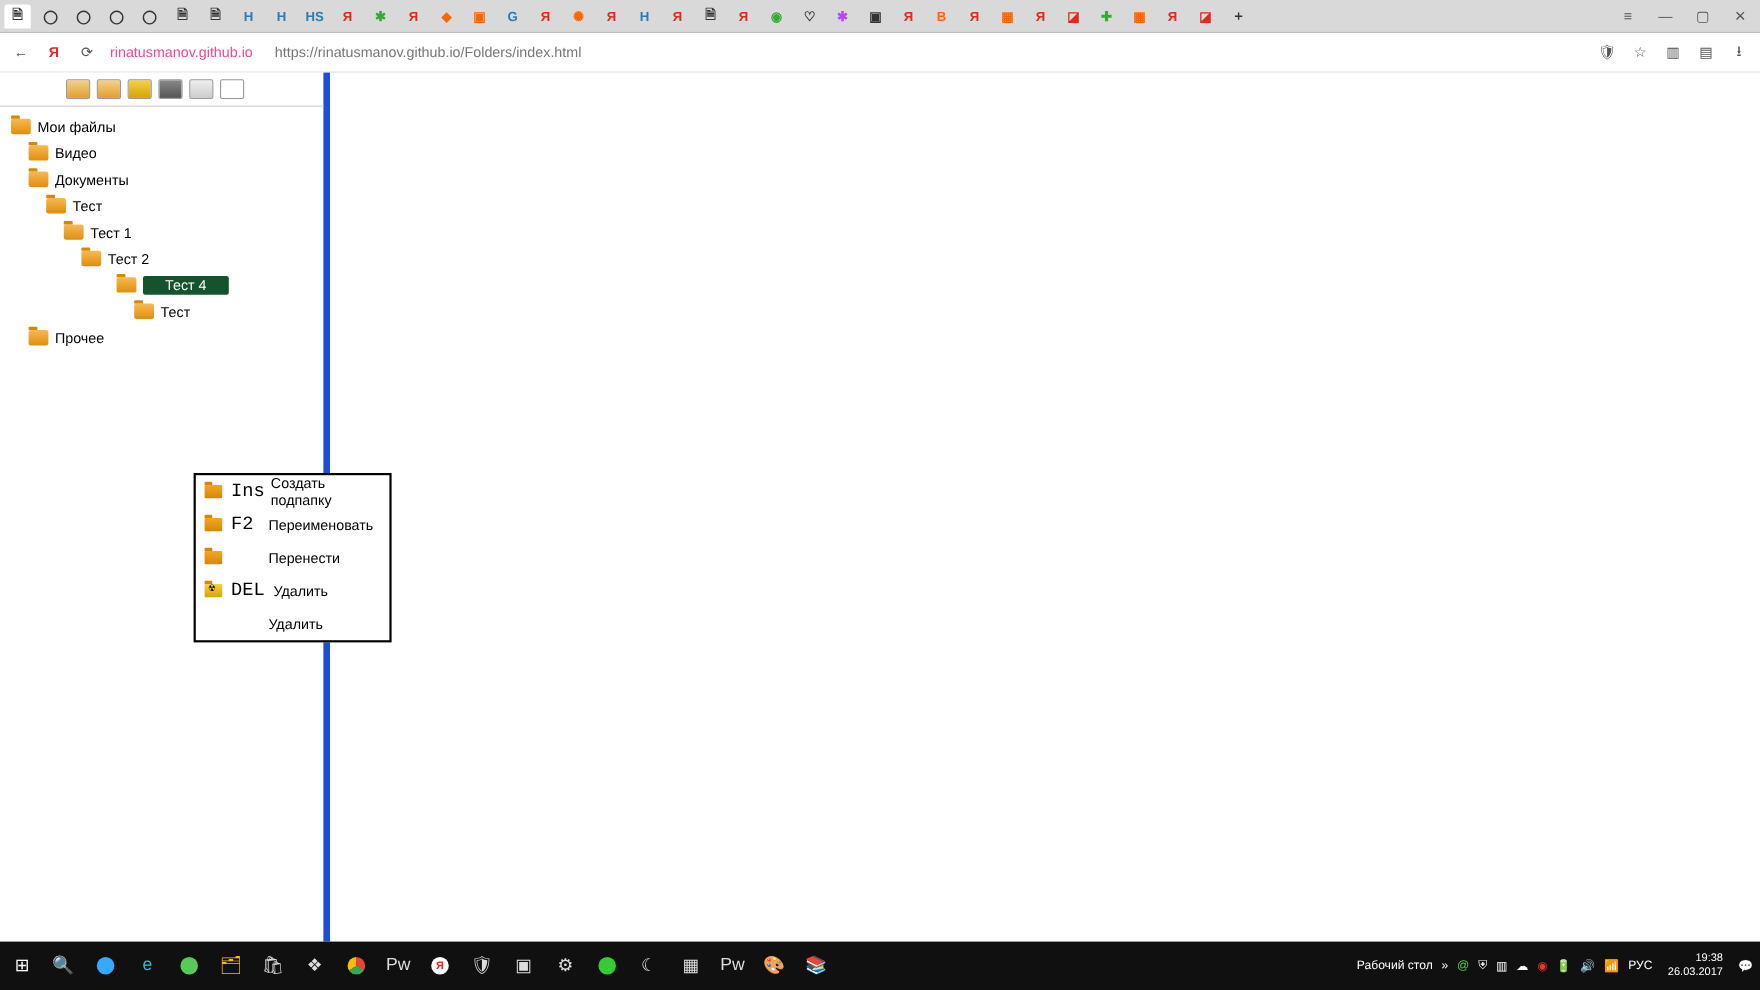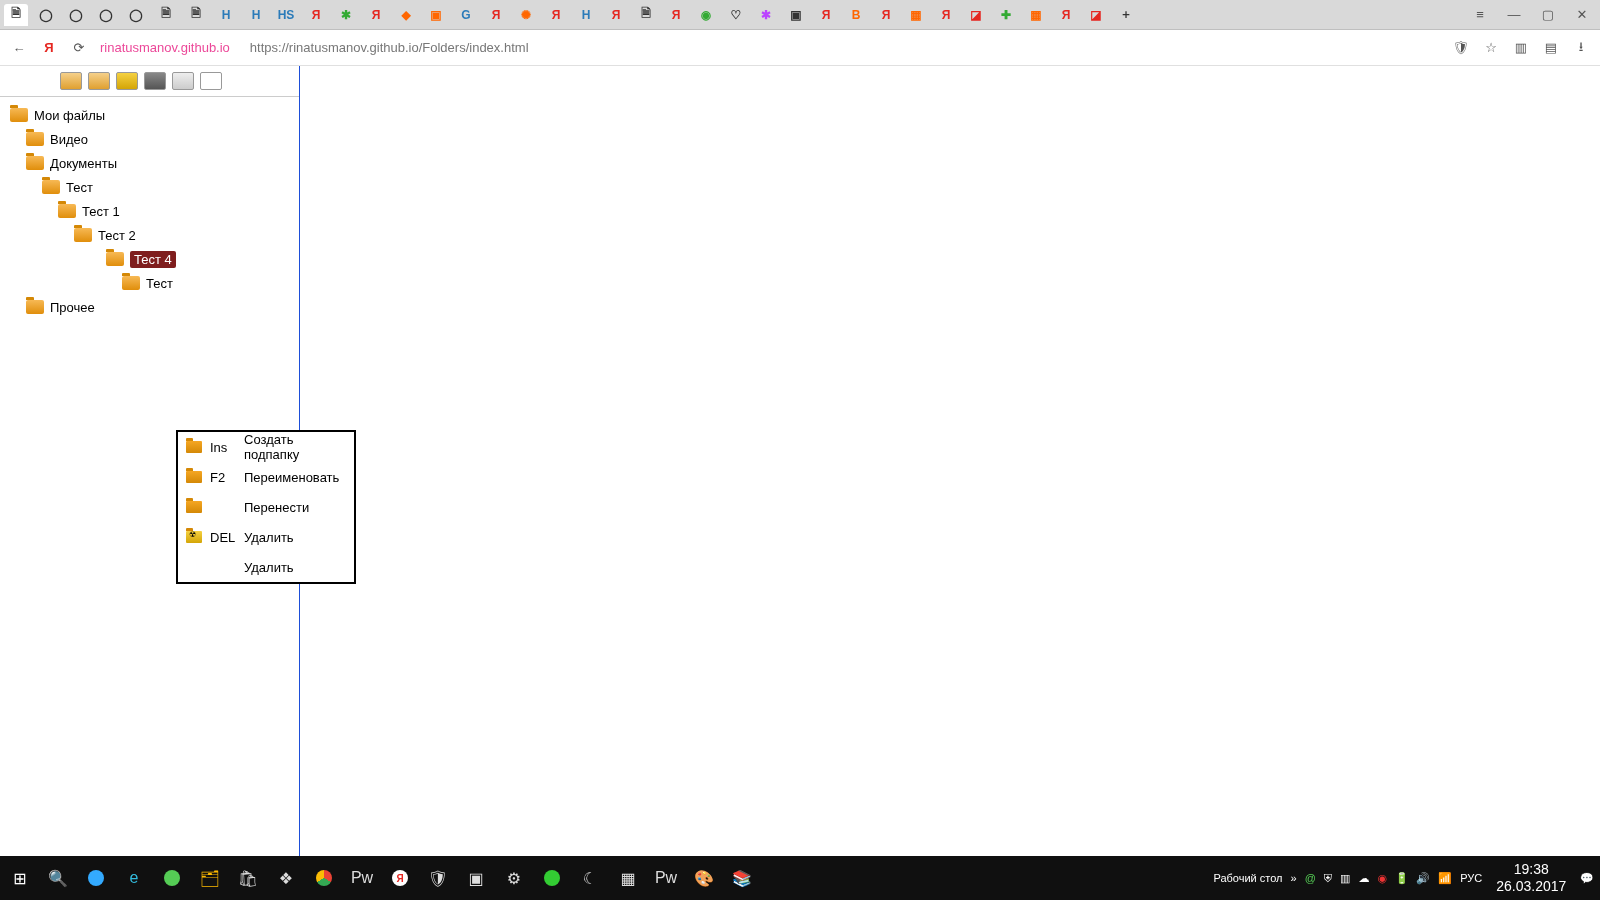--- a/index.html
+++ b/index.html
@@ -11,58 +11,58 @@
 .tab-strip .spacer{flex:1}
 .tab-strip .winbtn{width:28px;height:22px;display:flex;align-items:center;justify-content:center;color:#555}
 
 .addr{height:36px;background:#fff;display:flex;align-items:center;padding:0 10px;gap:12px;border-bottom:1px solid #e0e0e0}
 .addr .icon-btn{width:18px;height:18px;display:flex;align-items:center;justify-content:center;color:#555}
 .addr .domain{color:#ec4899}
 .addr .url{color:#777;margin-left:8px}
 .addr .spacer{flex:1}
 
 .app{display:flex;height:calc(900px - 30px - 36px - 44px)}
-.sidebar{width:300px;border-right:1px solid #1d4ed8;background:#fff;position:relative}
+.sidebar{width:300px;border-right:6px solid #1d4ed8;background:#fff;position:relative}
 .toolbar{display:flex;gap:6px;padding:6px 60px 6px 60px}
 .tb-btn{width:22px;height:18px;border:1px solid #999;background:linear-gradient(#f5d08a,#e0a030);border-radius:2px}
 .tb-btn.grey{background:linear-gradient(#eee,#ccc)}
 .tb-btn.dark{background:linear-gradient(#888,#555)}
 .tb-btn.white{background:#fff}
 hr.sep{border:none;border-top:1px solid #ccc;margin:0}
 .tree{padding:6px 0 0 10px}
 .node{display:flex;align-items:center;height:24px;cursor:pointer}
 .node .ficon{width:18px;height:14px;display:inline-block;margin-right:6px;background:linear-gradient(#f5a623,#d48806);border-radius:2px;position:relative}
 .node .ficon::before{content:"";position:absolute;top:-3px;left:0;width:8px;height:3px;background:#d48806;border-radius:1px 1px 0 0}
 .node .ficon.open{background:linear-gradient(#f7b955,#e08e0b)}
 .node span.label{white-space:nowrap}
-.node.selected span.label{background:#7f1d1d;color:#fff;padding:1px 4px;border-radius:2px}
+.node.selected span.label{background:#14532d;color:#fff;padding:1px 20px;border-radius:2px}
 .indent-1{padding-left:16px}
 .indent-2{padding-left:32px}
 .indent-3{padding-left:48px}
 .indent-4{padding-left:64px}
 .indent-5{padding-left:80px}
 .indent-6{padding-left:96px}
 .indent-7{padding-left:112px}
 
 .ctx{position:absolute;left:176px;top:364px;width:180px;background:#fff;border:2px solid #000;z-index:10}
 .ctx .item{display:flex;align-items:center;height:30px;padding:0 8px;gap:8px;cursor:pointer}
 .ctx .cicon{width:16px;height:12px;background:linear-gradient(#f5a623,#d48806);border-radius:1px;position:relative;flex:0 0 16px}
 .ctx .cicon::before{content:"";position:absolute;top:-3px;left:0;width:7px;height:3px;background:#d48806;border-radius:1px 1px 0 0}
 .ctx .cicon.haz{background:linear-gradient(#f5d142,#d4a506)}
 .ctx .cicon.haz::after{content:"☢";position:absolute;font-size:8px;left:3px;top:-1px;color:#000}
 .ctx .cicon.blank{background:none}
 .ctx .cicon.blank::before{display:none}
-.ctx .key{font-family:Liberation Sans, sans-serif;font-size:13px;min-width:26px}
+.ctx .key{font-family:Liberation Mono, monospace;font-size:17px;min-width:26px}
 
 .taskbar{position:fixed;bottom:0;left:0;right:0;height:44px;background:#101010;display:flex;align-items:center;padding:0 6px;gap:10px;color:#fff}
 .taskbar .tbtn{width:28px;height:28px;display:flex;align-items:center;justify-content:center;font-size:16px;color:#ddd}
 .taskbar .tbtn.start{color:#fff}
 .taskbar .spacer{flex:1}
 .taskbar .tray{display:flex;align-items:center;gap:8px;font-size:11px}
-.taskbar .clock{text-align:center;line-height:1.2;font-size:14px;margin:12px 6px}
+.taskbar .clock{text-align:right;line-height:1.2;font-size:10px;margin:12px 6px}
 .tiny-ico{width:16px;height:16px;border-radius:50%}
 
 .fav{font-size:12px;font-weight:bold;font-family:Arial}
 .fav.r{color:#e52620}
 .fav.g{color:#333}
 .fav.o{color:#f60}
 .fav.b{color:#2b7bb9}
 .fav.gr{color:#3a3}
 .fav.pk{color:#b4f}
 </style>

